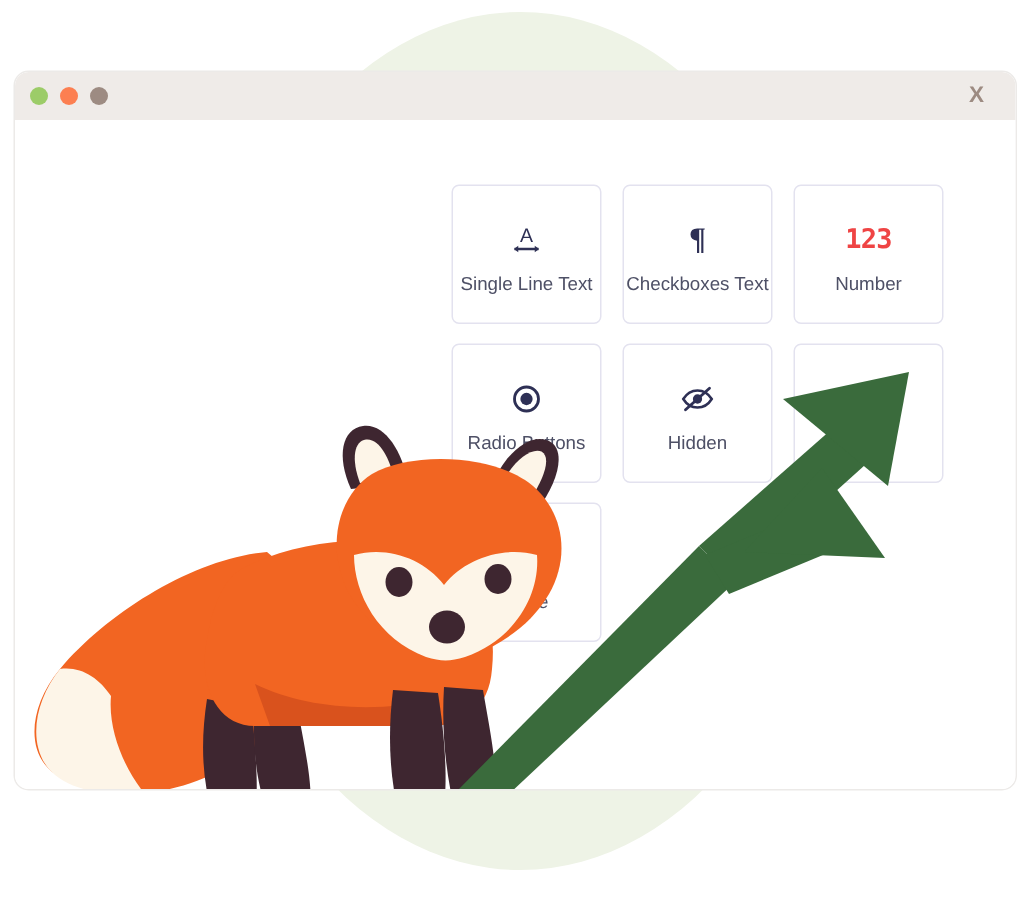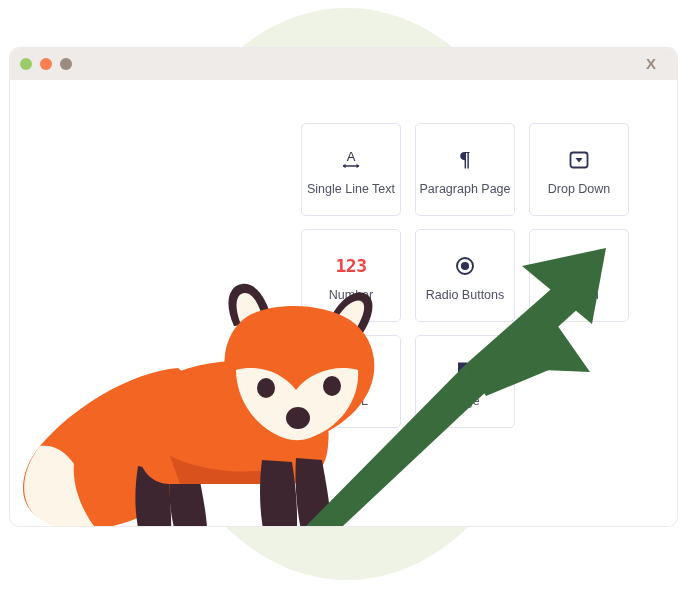--- a/index.html
+++ b/index.html
@@ -193,32 +193,23 @@
               <path d="M18.5 16.8 L21.4 19 L18.5 21.2 Z" fill="#2e3055"></path>
             </svg>
           </div>
           <div class="tile-label">Single Line Text</div>
         </div>
 
         <div class="tile">
           <div class="tile-icon">
             <span class="pilcrow-glyph">¶</span>
           </div>
-          <div class="tile-label">Paragraph Page</div>
-        </div>
-
-        <div class="tile">
-          <div class="tile-icon">
-            <svg width="22" height="22" viewBox="0 0 22 22">
-              <rect x="2.5" y="3.5" width="17" height="15" rx="2.5" fill="none" stroke="#2e3055" stroke-width="1.8"></rect>
-              <path d="M7.5 9 L14.5 9 L11 13.5 Z" fill="#2e3055"></path>
-            </svg>
-          </div>
-          <div class="tile-label">Drop Down</div>
-        </div>
+          <div class="tile-label">Checkboxes Text</div>
+        </div>
+
 
         <div class="tile">
           <div class="tile-icon">
             <span class="num-glyph">123</span>
           </div>
           <div class="tile-label">Number</div>
         </div>
 
 
         <div class="tile">

